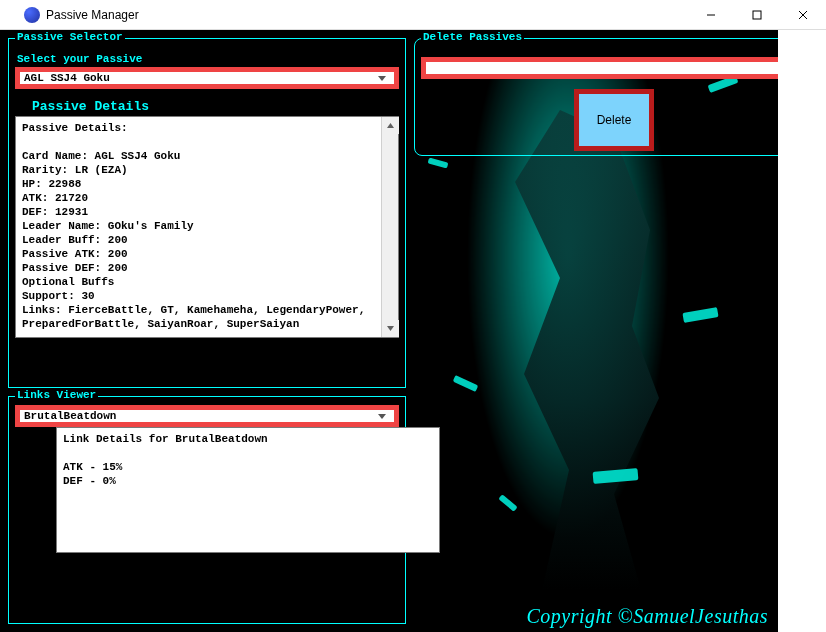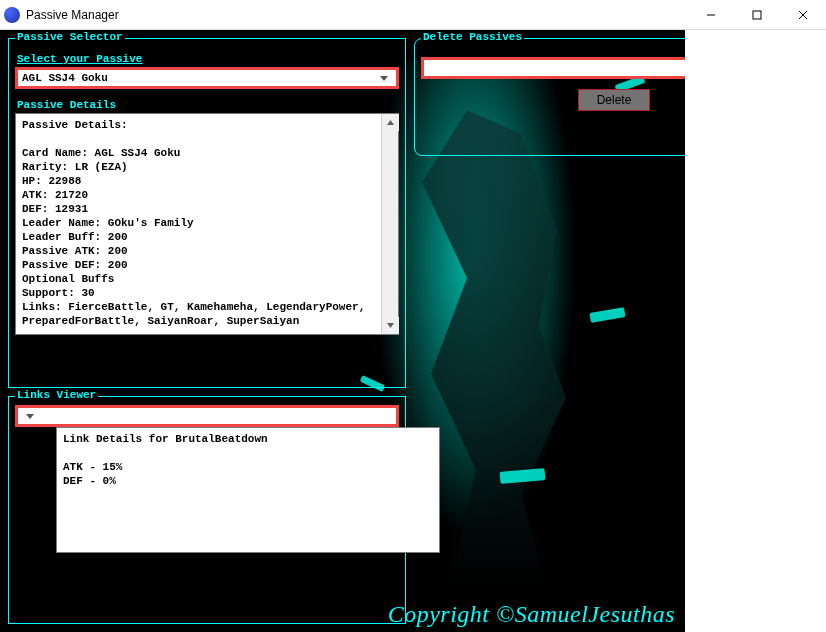--- a/index.html
+++ b/index.html
@@ -5,21 +5,21 @@
   * { box-sizing: border-box; margin: 0; padding: 0; }
   html, body { width: 826px; height: 632px; overflow: hidden; font-family: "Consolas", "Courier New", monospace; }
   body { background: #fff; }
 
   
   .titlebar {
     height: 30px;
     background: #fff;
     display: flex;
     align-items: center;
-    padding-left: 4px;
+    padding-left: 24px;
     border-bottom: 1px solid #ddd;
   }
   .titlebar .app-icon {
     width: 16px; height: 16px;
     background: radial-gradient(circle at 30% 30%, #4a6cff 0%, #2030a0 100%);
     border-radius: 50%;
     margin-right: 6px;
     position: relative;
   }
   .titlebar .title {
@@ -33,21 +33,21 @@
     width: 46px; height: 30px;
     display: flex; align-items: center; justify-content: center;
     font-family: "Segoe UI", sans-serif;
     font-size: 11px;
     color: #000;
   }
   .win-btn svg { stroke: #000; stroke-width: 1; fill: none; }
 
   
   .app-body {
-    width: 685px;
+    width: 778px;
     height: 602px;
     background: #000;
     position: relative;
     overflow: hidden;
   }
 
   
   .bg-art {
     position: absolute;
     right: 0;
@@ -118,28 +118,27 @@
   .g-passive-selector { left: 8px; top: 8px; width: 398px; height: 350px; }
   .g-links-viewer    { left: 8px; top: 366px; width: 398px; height: 228px; }
   .g-delete-passives { left: 414px; top: 8px; width: 400px; height: 118px; border-radius: 8px; }
 
   .lbl {
     color: #00ffff;
     font-size: 11px;
     font-weight: bold;
     margin: 4px 0 2px 2px;
     font-family: "Consolas","Courier New",monospace;
-    text-decoration: underline;
   }
 
   .combo {
     width: 100%;
     height: 22px;
     background: #fff;
-    border: 3px solid #ef4444;
+    border: 5px solid #ef4444;
     display: flex;
     align-items: center;
     padding: 0 4px;
     position: relative;
     font-family: "Consolas","Courier New",monospace;
   }
   .combo .combo-text {
     flex: 1;
     font-size: 11px;
     color: #000;
@@ -150,23 +149,23 @@
   .combo .combo-arrow {
     width: 16px;
     display: flex;
     align-items: center;
     justify-content: center;
   }
   .combo .combo-arrow svg { fill: #555; }
 
   .section-title {
     color: #00ffff;
-    font-size: 11px;
-    font-weight: bold;
-    margin: 10px 0 2px 2px;
+    font-size: 13px;
+    font-weight: bold;
+    margin: 10px 0 2px 17px;
     font-family: "Consolas","Courier New",monospace;
   }
 
   .textpane {
     width: 100%;
     background: #fff;
     border: 1px solid #7a7a7a;
     position: relative;
     font-family: "Consolas","Courier New",monospace;
   }
@@ -192,41 +191,41 @@
     display: flex; align-items: center; justify-content: center;
   }
   .textpane .scrollbar .sb-btn.top { top: 0; }
   .textpane .scrollbar .sb-btn.bot { bottom: 0; }
   .textpane .scrollbar svg { fill: #606060; }
 
   .tp-passive { height: 222px; }
   .tp-link    { height: 126px; margin-left: 41px; }
 
   .btn {
-    background: #737373;
-    border: 1px solid #b91c1c;
+    background: #7dd3fc;
+    border: 5px solid #b91c1c;
     font-family: "Segoe UI", sans-serif;
     font-size: 12px;
-    padding: 3px 18px;
+    padding: 19px 18px;
     color: #000;
   }
   .btn-row {
     display: flex;
     justify-content: center;
     margin-top: 10px;
   }
 
   .copyright {
     position: absolute;
     right: 10px;
     bottom: 4px;
     color: #00ffff;
     font-style: italic;
     font-family: "Brush Script MT","Segoe Script",cursive;
-    font-size: 24px;
+    font-size: 20px;
     letter-spacing: 0.5px;
   }
 
   .spacer-top-label { margin-top: 8px; }
   .combo-full { margin-top: 2px; }
   .combo-delete-passive .combo-text { color: transparent; } 
 </style>
 </head>
 <body>
 
@@ -311,20 +310,21 @@
               </svg>
             </div>
         </div>
       </div>
     </div>
 
     <div class="group g-links-viewer">
       <div class="legend">Links Viewer</div>
 
       <div class="combo combo-full">
+        <div class="combo-text">BrutalBeatdown</div>
         <div class="combo-arrow">
           <svg width="8" height="5">
               <polygon points="0,0 8,0 4,5"></polygon>
             </svg>
         </div>
       </div>
 
       <div class="textpane tp-link">
         <div class="tp-inner">Link Details for BrutalBeatdown
 

